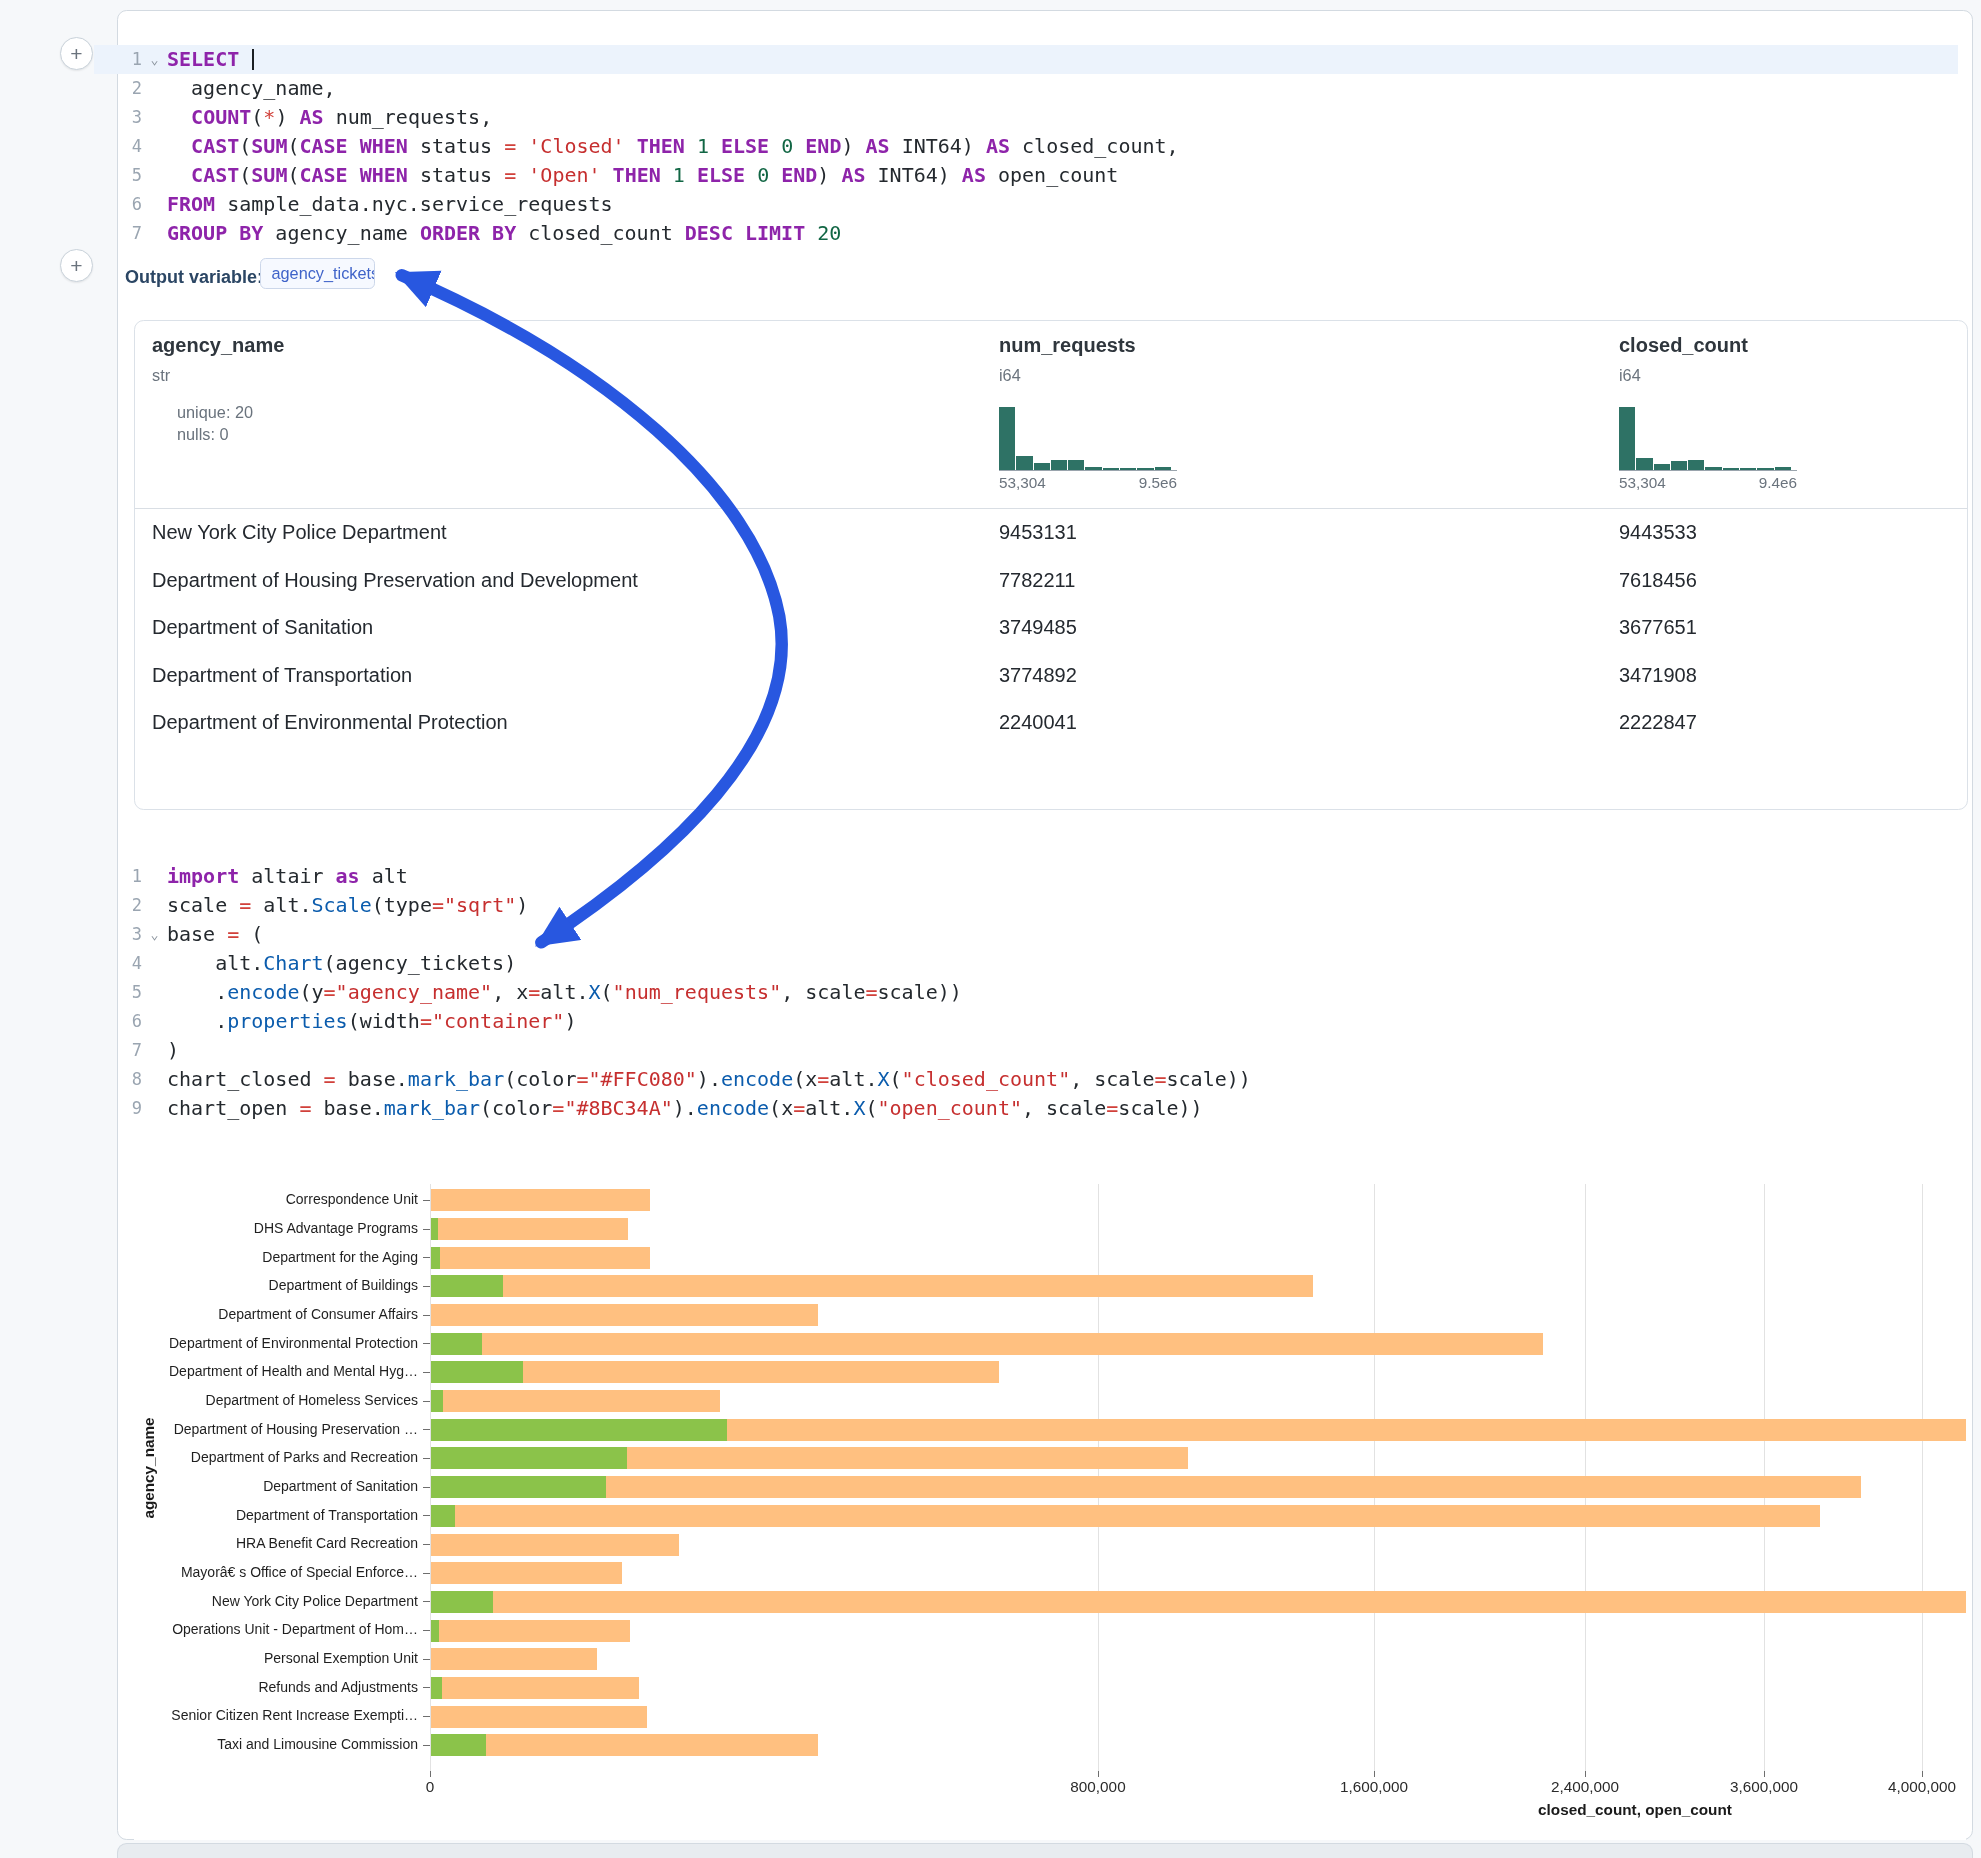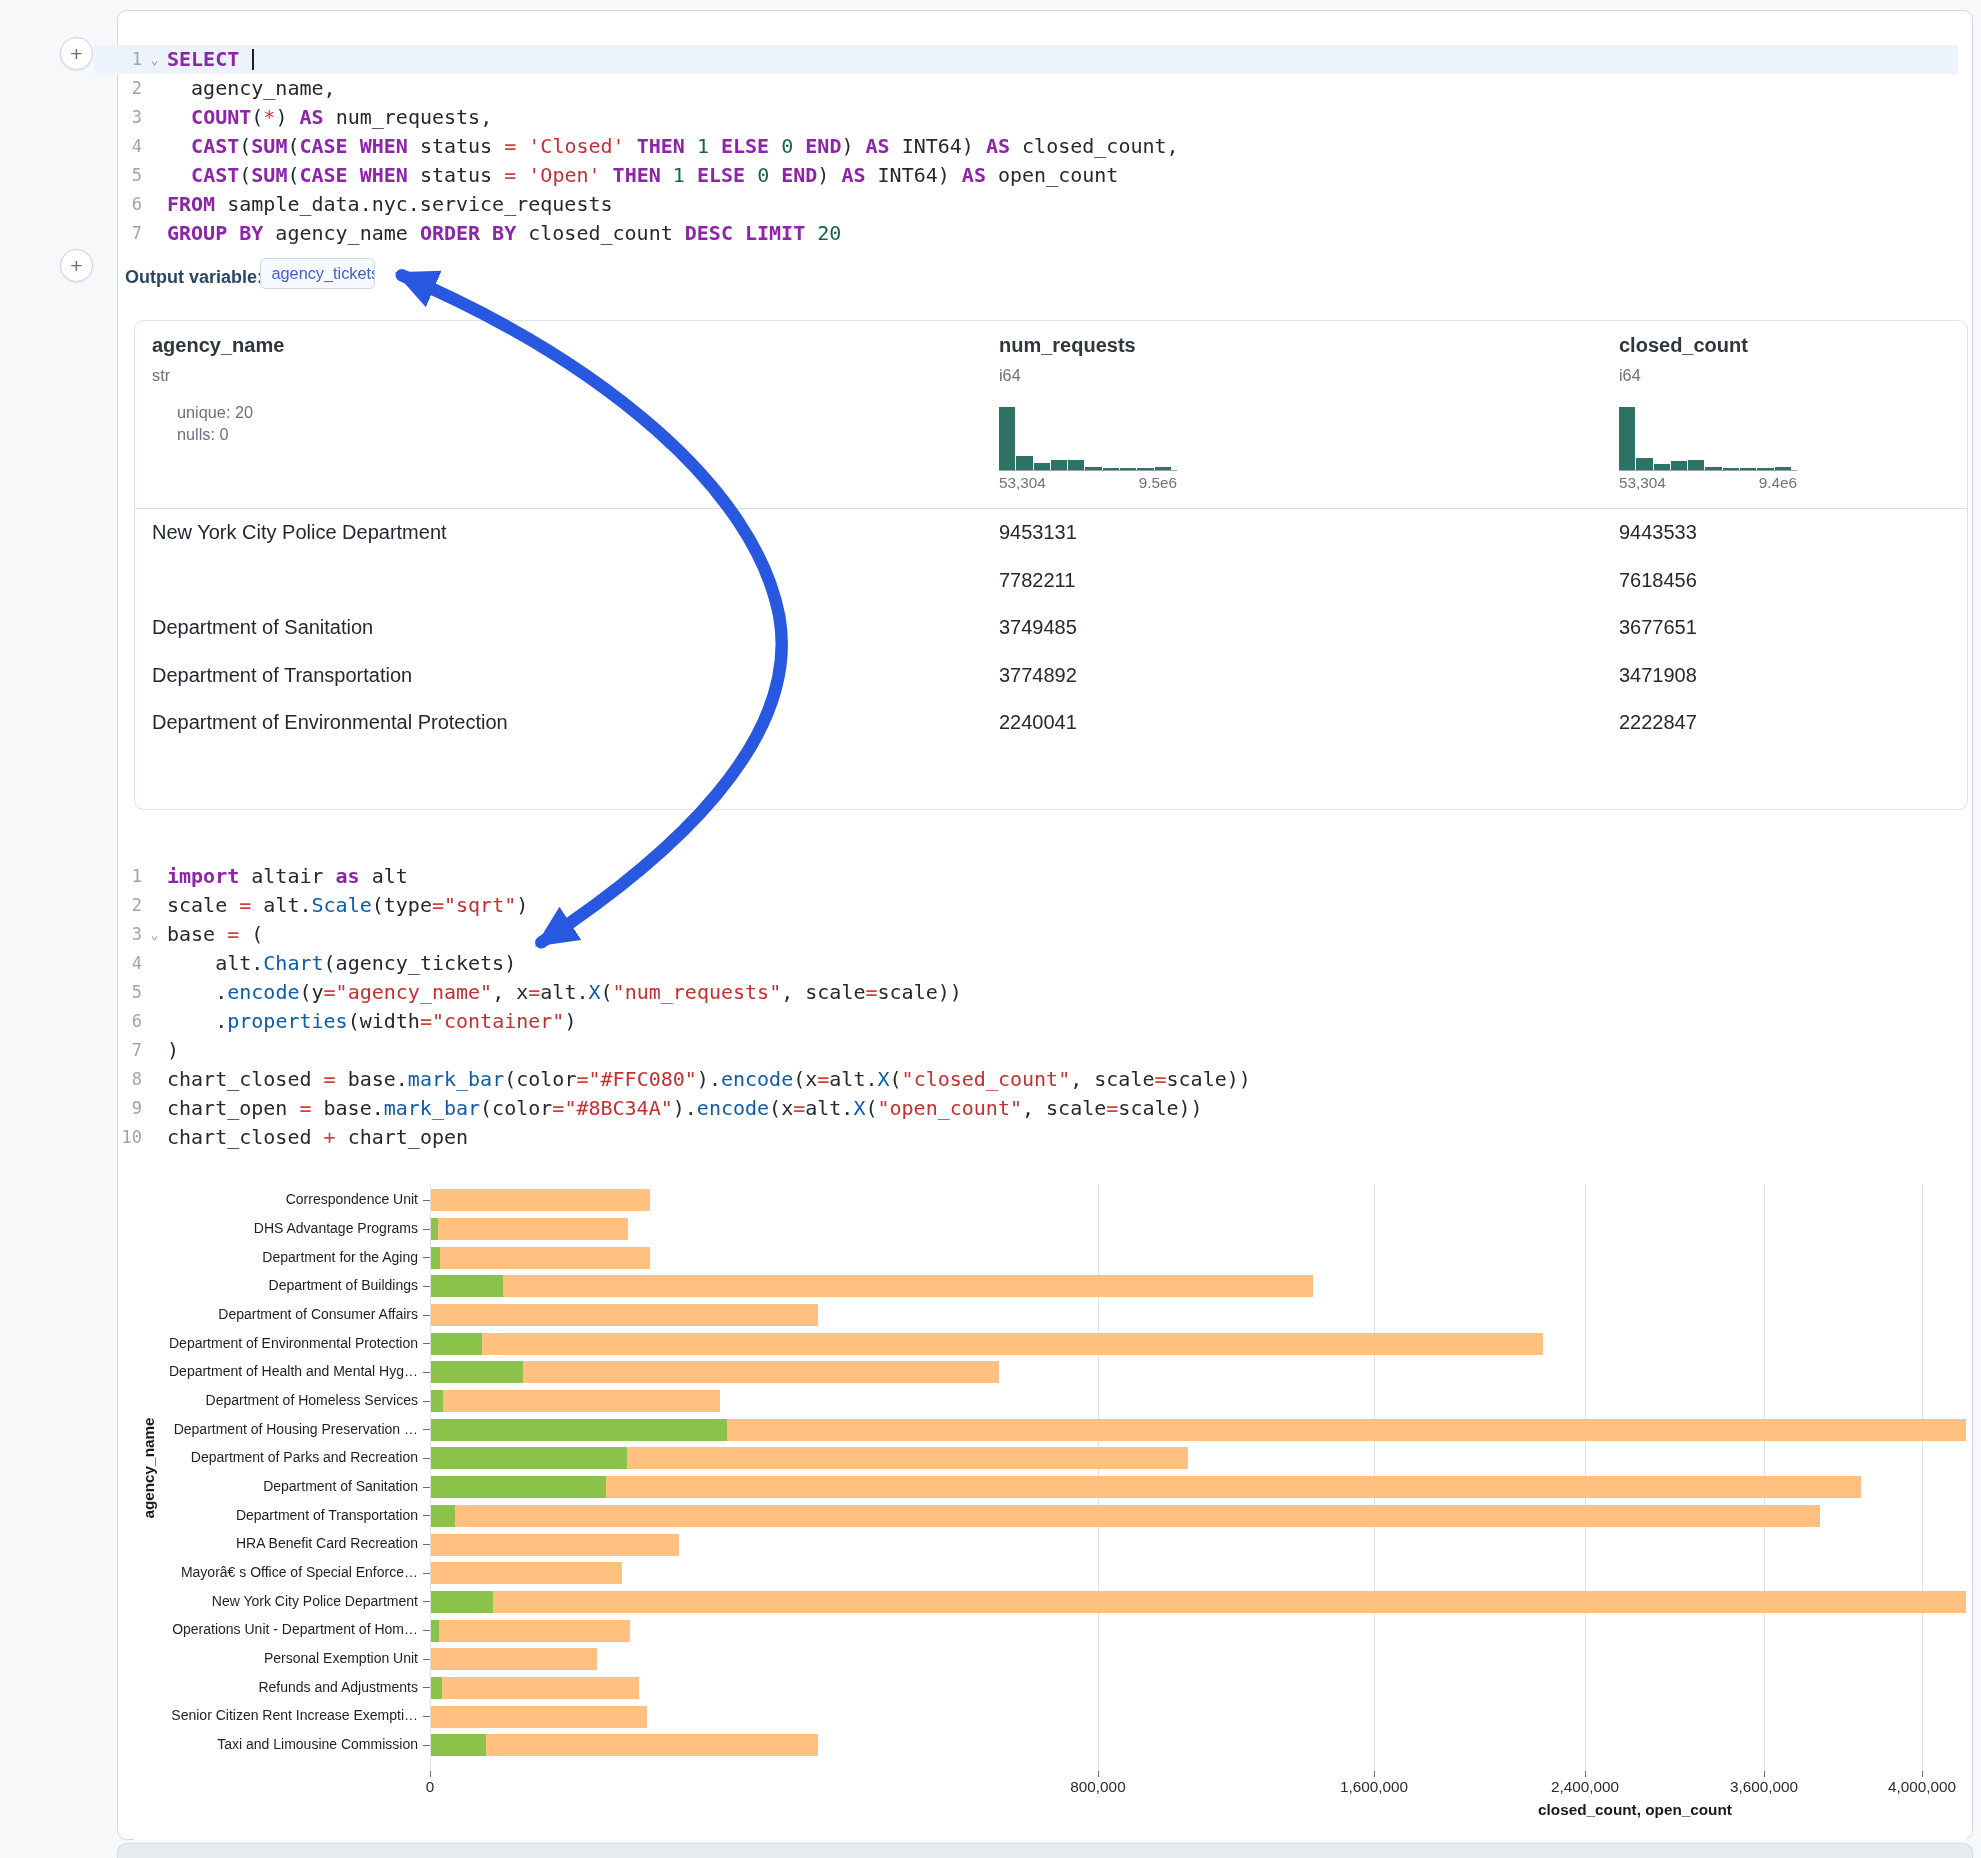--- a/index.html
+++ b/index.html
@@ -163,20 +163,21 @@
         </div>
       </div>
     <div class="hdr-sep"></div>
     <div id="tbody">
         <div class="trow" style="top: 187px;">
           <span class="tcell" style="left: 17px;">New York City Police Department</span>
           <span class="tcell" style="left: 864px;">9453131</span>
           <span class="tcell" style="left: 1484px;">9443533</span>
         </div>
         <div class="trow trow-border" style="top: 235px;">
+          <span class="tcell" style="left: 17px;">Department of Housing Preservation and Development</span>
           <span class="tcell" style="left: 864px;">7782211</span>
           <span class="tcell" style="left: 1484px;">7618456</span>
         </div>
         <div class="trow trow-border" style="top: 282px;">
           <span class="tcell" style="left: 17px;">Department of Sanitation</span>
           <span class="tcell" style="left: 864px;">3749485</span>
           <span class="tcell" style="left: 1484px;">3677651</span>
         </div>
         <div class="trow trow-border" style="top: 330px;">
           <span class="tcell" style="left: 17px;">Department of Transportation</span>
@@ -229,25 +230,20 @@
       </div>
       <div class="code-line">
         <span class="ln">8</span>
         <span class="fold"></span>
         <span class="code"><span class="tok-p">chart_closed </span><span class="tok-o">=</span><span class="tok-p"> base.</span><span class="tok-f">mark_bar</span><span class="tok-p">(color</span><span class="tok-o">=</span><span class="tok-s">"#FFC080"</span><span class="tok-p">).</span><span class="tok-f">encode</span><span class="tok-p">(x</span><span class="tok-o">=</span><span class="tok-p">alt.</span><span class="tok-f">X</span><span class="tok-p">(</span><span class="tok-s">"closed_count"</span><span class="tok-p">, scale</span><span class="tok-o">=</span><span class="tok-p">scale))</span></span>
       </div>
       <div class="code-line">
         <span class="ln">9</span>
         <span class="fold"></span>
         <span class="code"><span class="tok-p">chart_open </span><span class="tok-o">=</span><span class="tok-p"> base.</span><span class="tok-f">mark_bar</span><span class="tok-p">(color</span><span class="tok-o">=</span><span class="tok-s">"#8BC34A"</span><span class="tok-p">).</span><span class="tok-f">encode</span><span class="tok-p">(x</span><span class="tok-o">=</span><span class="tok-p">alt.</span><span class="tok-f">X</span><span class="tok-p">(</span><span class="tok-s">"open_count"</span><span class="tok-p">, scale</span><span class="tok-o">=</span><span class="tok-p">scale))</span></span>
-      </div>
-      <div class="code-line">
-        <span class="ln">10</span>
-        <span class="fold"></span>
-        <span class="code"><span class="tok-p">chart_closed </span><span class="tok-o">+</span><span class="tok-p"> chart_open</span></span>
       </div>
     </div>
 
   <div id="chart">
       <div class="grid" style="left: 296px; top: 7.6px; height: 587px;"></div>
       <div class="tickdash" style="left: 296px; top: 595px;"></div>
       <div class="xticklabel" style="left: 229px; top: 602px;">0</div>
       <div class="grid" style="left: 964px; top: 7.6px; height: 587px;"></div>
       <div class="tickdash" style="left: 964px; top: 595px;"></div>
       <div class="xticklabel" style="left: 897px; top: 602px;">800,000</div>

